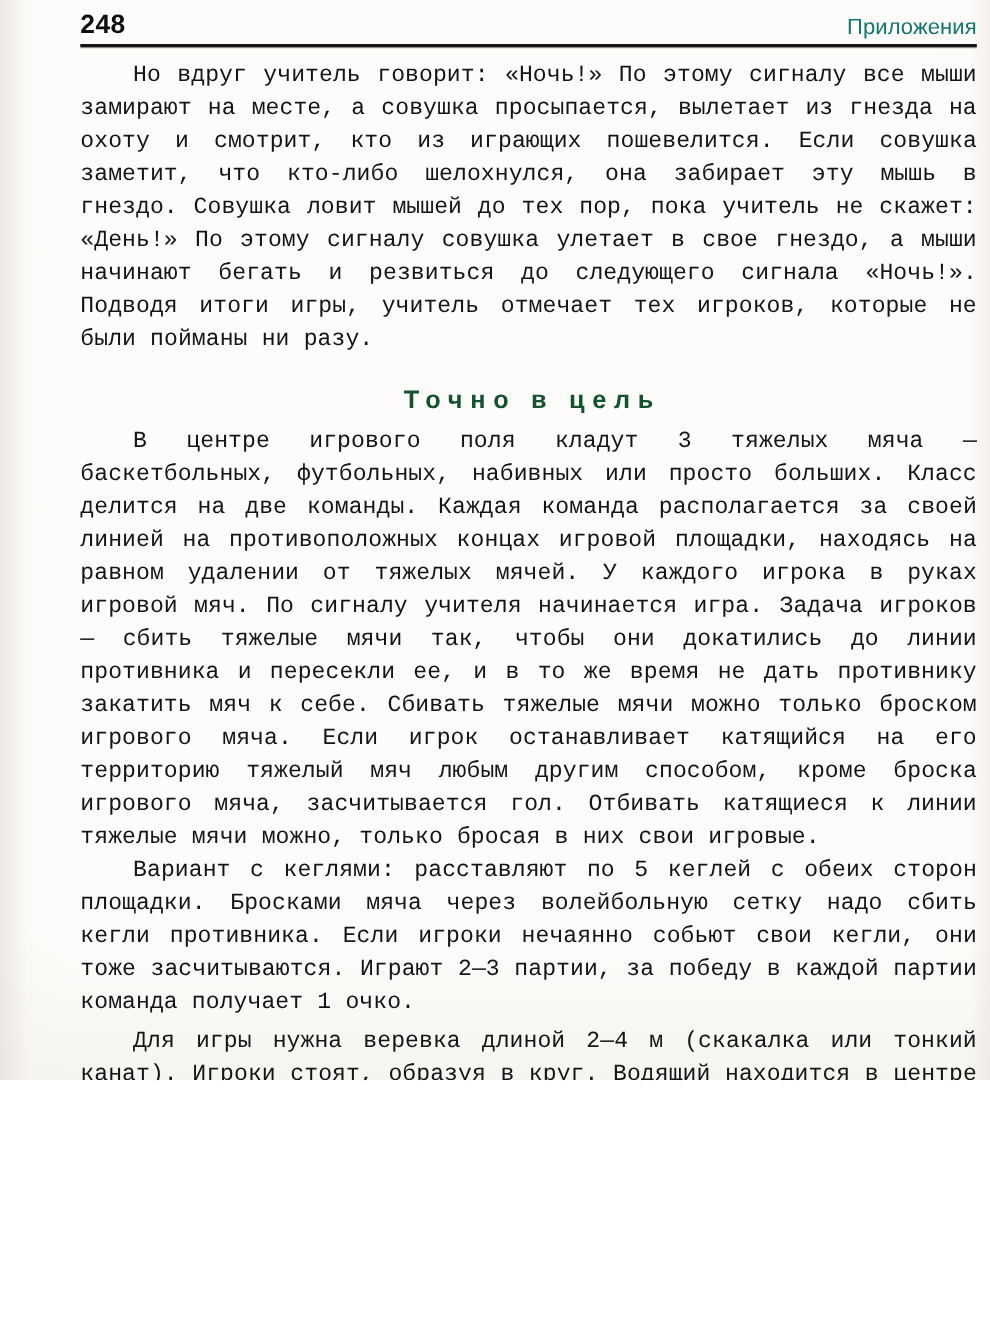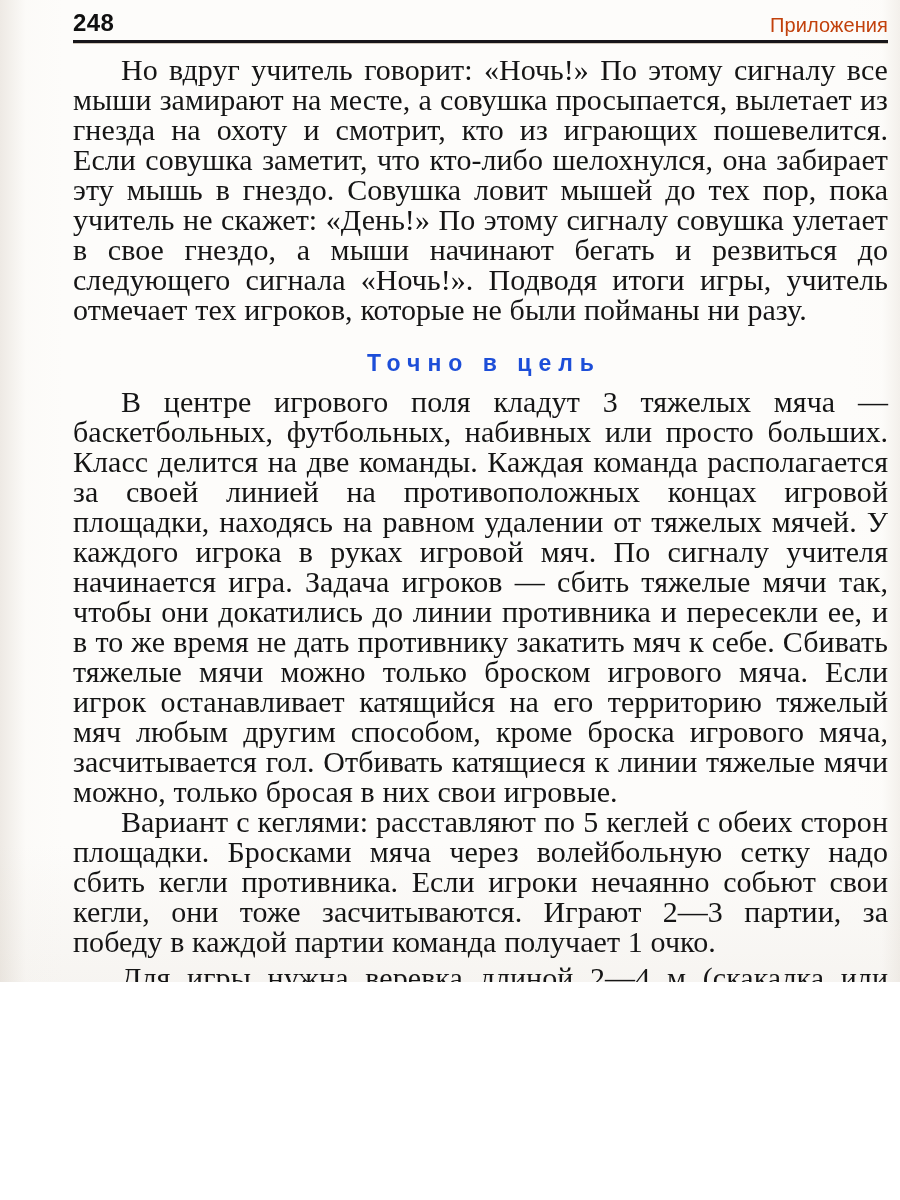--- a/index.html
+++ b/index.html
@@ -51,21 +51,21 @@
     color: #101010;
     line-height: 28px;
   }
   .running-title {
     position: absolute;
     right: 0;
     top: 3px;
     font-family: "Liberation Sans", "DejaVu Sans", sans-serif;
     font-size: 20px;
     font-weight: 400;
-    color: #c2410c;
+    color: #0f766e;
     line-height: 26px;
     letter-spacing: 0.1px;
   }
   .head-rule {
     position: absolute;
     left: 73px;
     right: 12px;
     top: 40px;
     height: 3px;
     background: #17161a;
@@ -77,37 +77,38 @@
     position: absolute;
     left: 73px;
     top: 55px;
     width: 815px;
   }
 
   p.body {
     margin: 0;
     text-align: justify;
     text-justify: inter-word;
-    font-size: 30px;
+    font-size: 21px;
     line-height: 30px;
     text-indent: 48px;
     letter-spacing: 0.05px;
     word-spacing: 0.2px;
     -webkit-hyphens: none;
     hyphens: none;
+    font-family: Liberation Mono, monospace;
   }
 
   h2.section-title {
     margin: 14px 0 8px 0;
     text-align: center;
     font-family: "Liberation Sans", "DejaVu Sans", sans-serif;
     font-size: 23px;
     font-weight: 700;
     letter-spacing: 7px;
-    color: #1d4ed8;
+    color: #14532d;
     line-height: 32px;
     text-indent: 7px; 
   }
 
   
   .gap-after-para-1 { height: 8px; }
   .gap-before-udochka { height: 6px; }
 
   
   .foot-clip {

